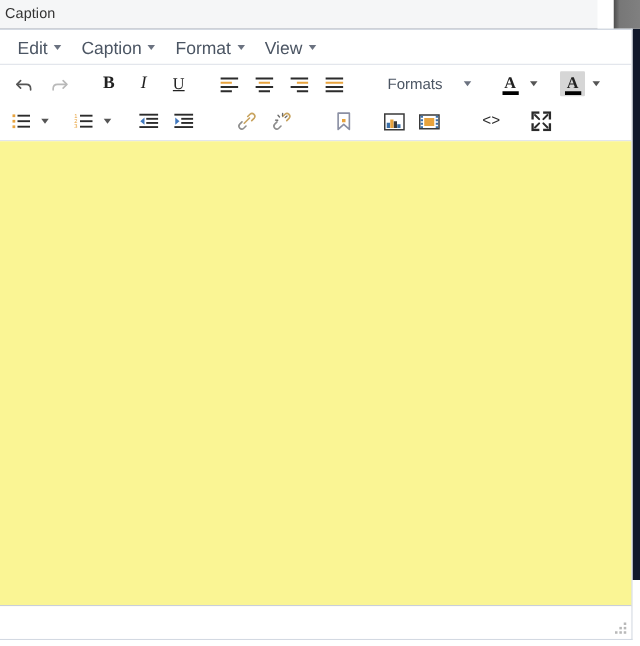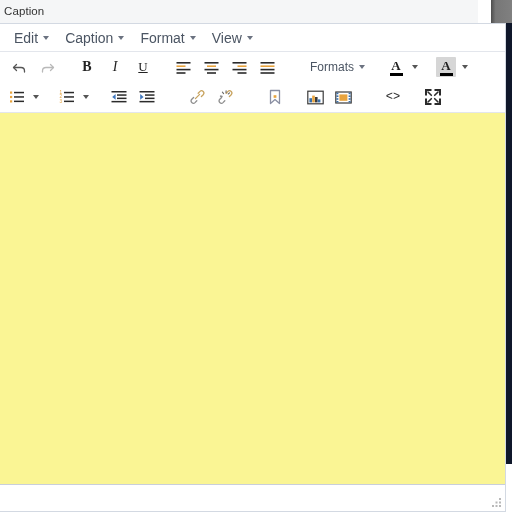--- a/index.html
+++ b/index.html
@@ -127,20 +127,21 @@
 
   .formats-btn {
     display: flex;
     align-items: center;
     height: 26px;
     padding: 0 7px;
     font-size: 12px;
     color: #4b5563;
     cursor: pointer;
     border-radius: 2px;
+    gap: 12px;
   }
 
   
   .colorA {
     display: flex;
     flex-direction: column;
     align-items: center;
     justify-content: center;
     width: 20px; height: 20px;
   }

